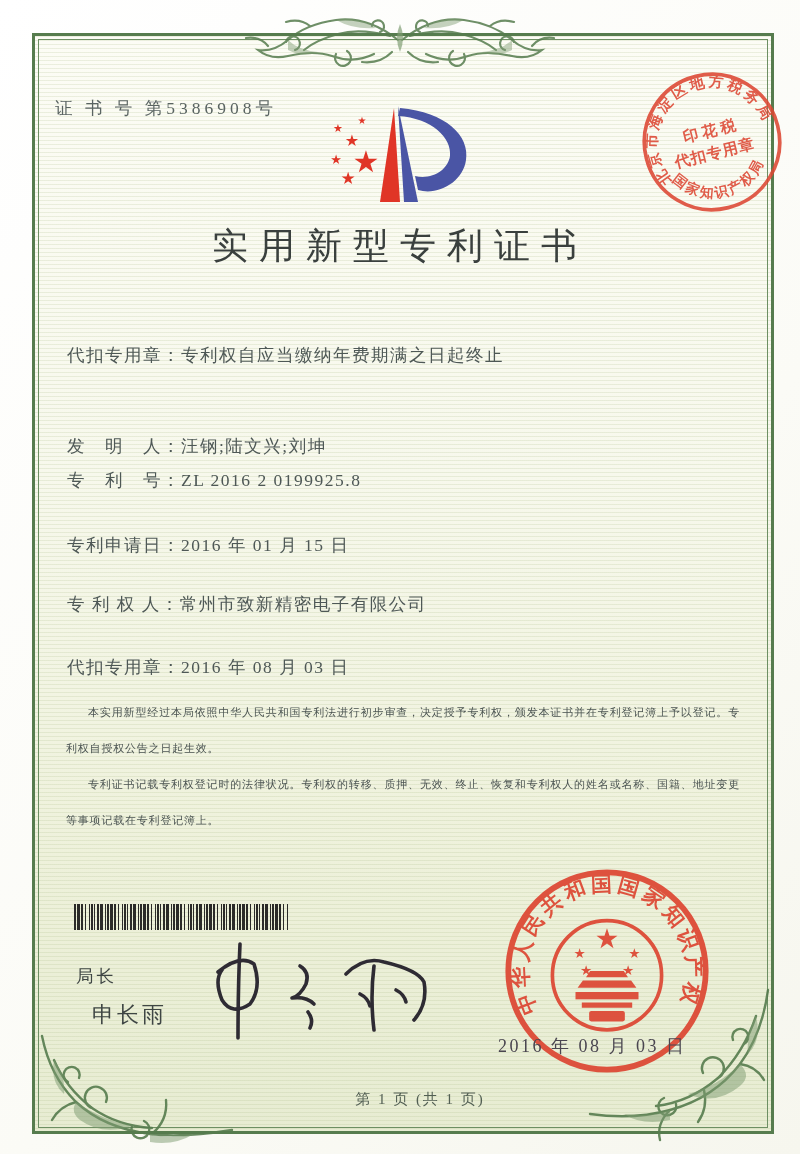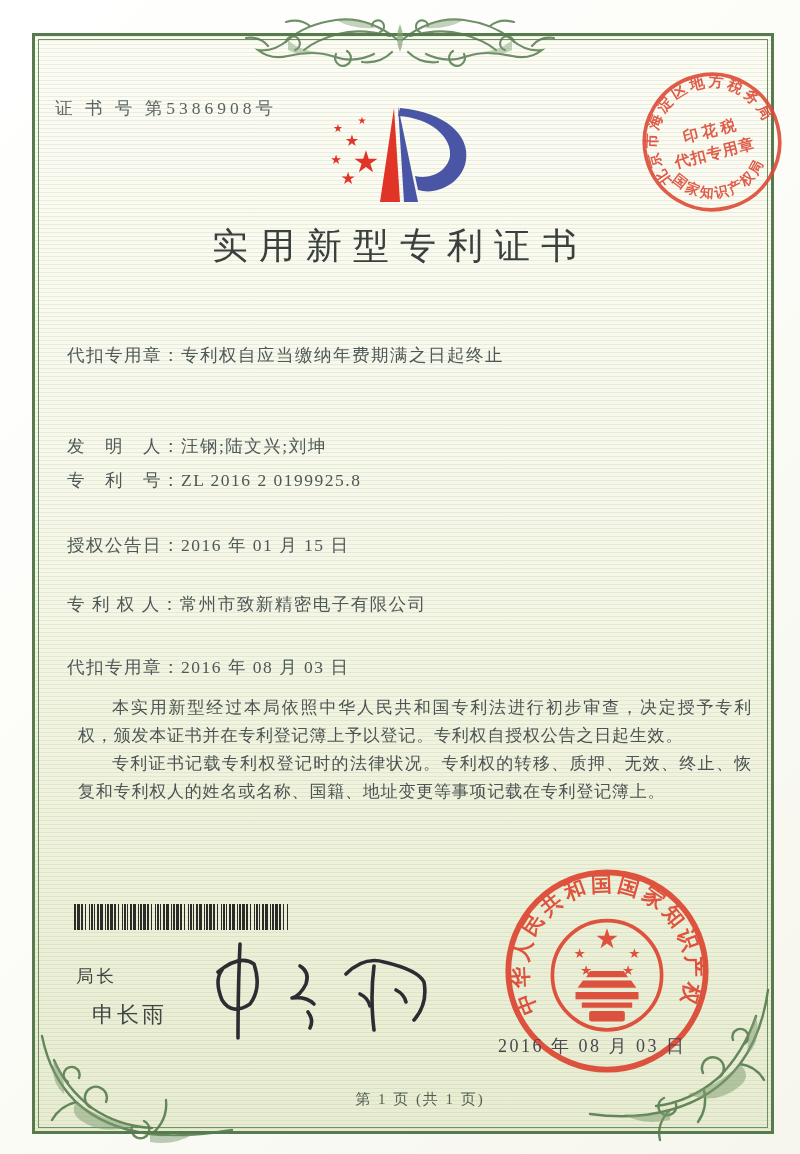--- a/index.html
+++ b/index.html
@@ -22,22 +22,22 @@
 
   .cert-no{left:55px;top:96px;font-size:17.5px;letter-spacing:4px;color:#5a6462;}
 
   .title{left:0;top:222px;width:100%;text-align:center;font-size:36px;
          letter-spacing:11px;color:#3a403e;font-weight:500;}
 
   .field{font-size:17.5px;color:#4e5856;letter-spacing:1.5px;white-space:nowrap;}
   .f0{left:67px;top:343px;} .f1{left:67px;top:410px;margin-top:24px;} .f2{left:67px;top:468px;}
   .f3{left:67px;top:533px;} .f4{left:67px;top:592px;} .f5{left:67px;top:655px;}
 
-  .paras{left:66px;top:694px;width:674px;font-size:17px;line-height:28px;
-         color:#4b5452;text-align:justify;letter-spacing:0.8px;margin-left:12px;}
+  .paras{left:66px;top:694px;width:674px;font-size:11px;line-height:36px;
+         color:#4b5452;text-align:justify;letter-spacing:0.8px;}
   .paras p{margin:0;text-indent:2em;}
 
   .barcode{left:72px;top:903px;width:220px;height:28px;}
 
   .signer-title{left:76px;top:964px;font-size:17.5px;color:#3f4644;letter-spacing:3px;}
   .signer-name{left:76px;top:1000px;font-size:22px;color:#3f4644;letter-spacing:3px;margin-left:16px;}
   .signature{left:188px;top:938px;}
 
   .tax-stamp{left:630px;top:60px;transform:rotate(-14deg);opacity:0.88;}
   .big-seal{left:502px;top:866px;opacity:0.93;}
@@ -156,21 +156,21 @@
   <div class="abs field f0">
     <span>代扣专用章：</span><span>专利权自应当缴纳年费期满之日起终止</span>
   </div>
   <div class="abs field f1">
     <span>发　明　人：</span><span>汪钢;陆文兴;刘坤</span>
   </div>
   <div class="abs field f2">
     <span>专　利　号：</span><span>ZL 2016 2 0199925.8</span>
   </div>
   <div class="abs field f3">
-    <span>授权公告日：</span><span>2016 年 01 月 15 日</span>
+    <span>专利申请日：</span><span>2016 年 01 月 15 日</span>
   </div>
   <div class="abs field f4">
     <span>专 利 权 人：</span><span>常州市致新精密电子有限公司</span>
   </div>
   <div class="abs field f5">
     <span>代扣专用章：</span><span>2016 年 08 月 03 日</span>
   </div>
 
   <div class="abs paras">
     <p>本实用新型经过本局依照中华人民共和国专利法进行初步审查，决定授予专利权，颁发本证书并在专利登记簿上予以登记。专利权自授权公告之日起生效。</p>

